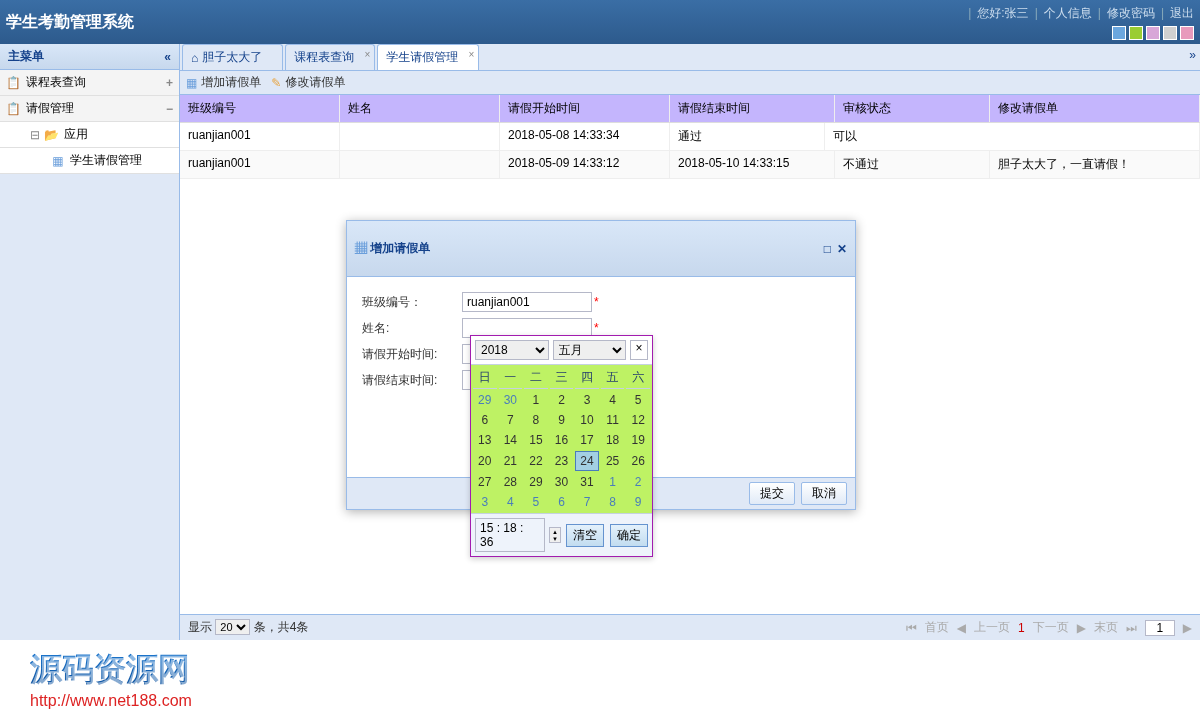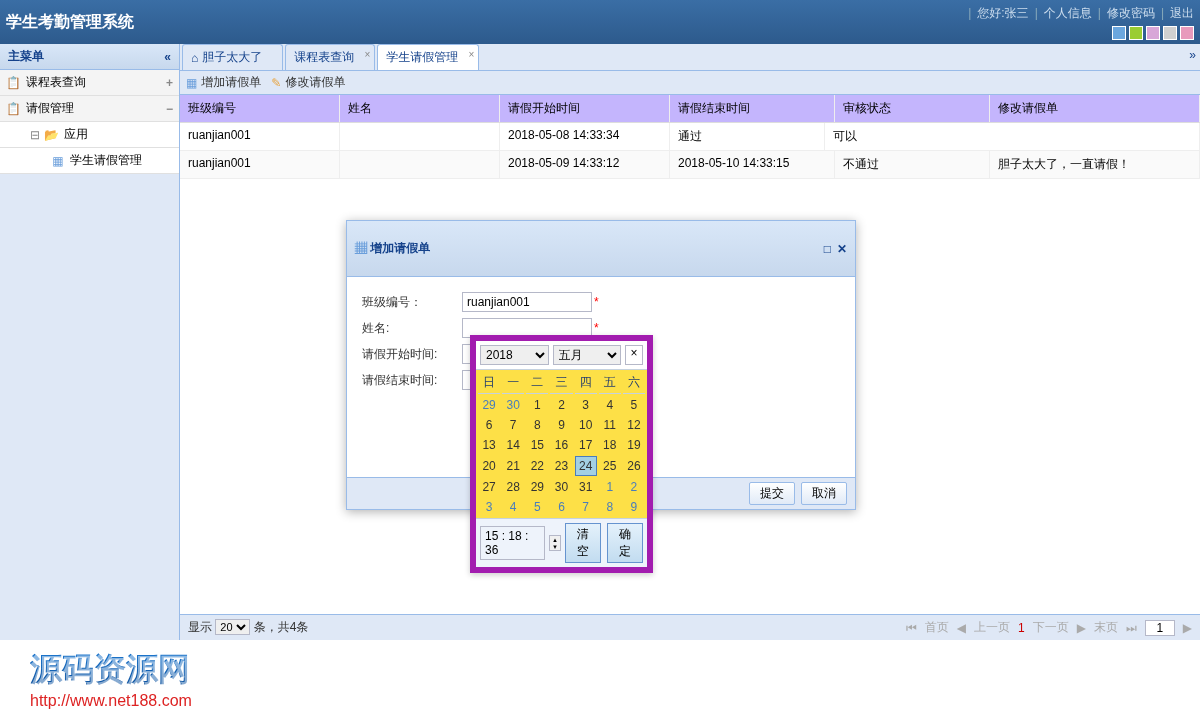--- a/index.html
+++ b/index.html
@@ -39,21 +39,21 @@
 .dialog-title { background: linear-gradient(to bottom, #d9e7f8, #c7d8ed); border-bottom: 1px solid #99bbe8; padding: 19px 8px; font-weight: bold; color: #15428b; display: flex; justify-content: space-between; align-items: center; }
 .dialog-icons { display: flex; gap: 6px; }
 .dialog-body { padding: 15px 15px 10px 15px; min-height: 200px; }
 .form-row { display: flex; align-items: center; margin-bottom: 6px; }
 .form-label { width: 100px; color: #333; }
 .form-input { width: 130px; border: 1px solid #b5b8c8; padding: 2px 4px; height: 20px; }
 .form-input.wide { width: 180px; }
 .req { color: red; margin-left: 2px; }
 .dialog-footer { background: #dfe8f6; border-top: 1px solid #99bbe8; padding: 4px 8px; display: flex; justify-content: flex-end; gap: 6px; }
 .btn { border: 1px solid #99bbe8; background: linear-gradient(to bottom, #fff, #e0eaf7); padding: 2px 10px; cursor: pointer; border-radius: 2px; }
-.datepicker { position: absolute; left: 470px; top: 335px; width: 183px; background: #fde047; border: 6px solid #a21caf; box-shadow: 0 2px 6px rgba(0,0,0,0.2); }
+.datepicker { position: absolute; left: 470px; top: 335px; width: 183px; background: #bef264; border: 1px solid #a21caf; box-shadow: 0 2px 6px rgba(0,0,0,0.2); }
 .dp-header { display: flex; padding: 4px; gap: 4px; background: #fff; border-bottom: 1px solid #c5d2df; }
 .dp-select { flex: 1; border: 1px solid #b5b8c8; padding: 1px; font-size: 12px; }
 .dp-close { width: 18px; border: 1px solid #b5b8c8; text-align: center; cursor: pointer; }
 .dp-grid { width: 100%; }
 .dp-grid th, .dp-grid td { text-align: center; padding: 2px 0; width: 14.28%; font-size: 12px; }
 .dp-grid th { color: #233d6d; font-weight: normal; border-bottom: 1px solid #c5d2df; }
 .dp-grid td { cursor: pointer; color: #333; }
 .dp-grid td.other { color: #4a7dbb; }
 .dp-grid td.today { background: #a3d0e3; border: 1px solid #4a7dbb; }
 .dp-footer { display: flex; padding: 4px; gap: 4px; border-top: 1px solid #c5d2df; align-items: center; background: #eef3fb; }

